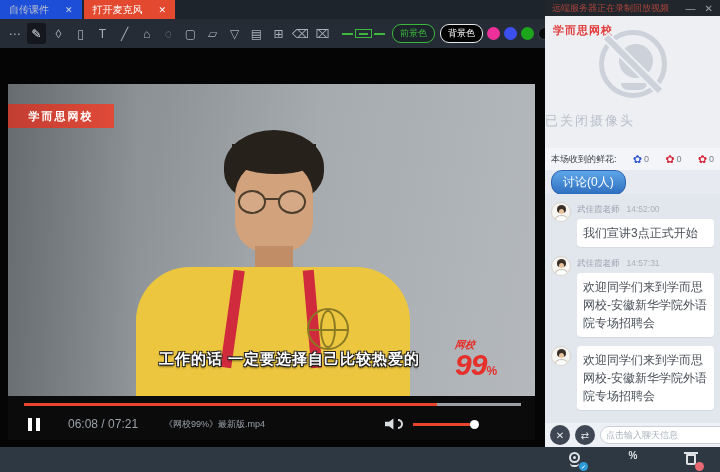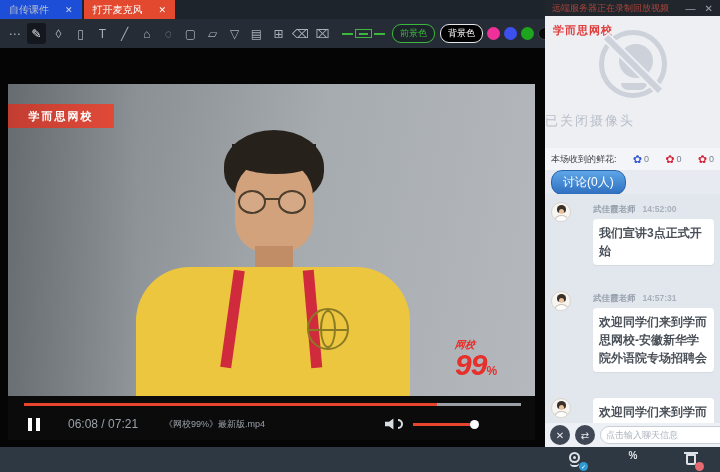--- a/index.html
+++ b/index.html
@@ -93,21 +93,21 @@
   .btnrow { height:26px; background:#0d1117; display:flex; align-items:center; gap:9px; padding:0 6px; }
   .redbtn { background:#e23c50; color:#fff; font-size:10px; padding:3px 8px; border-radius:2px; }
   .flowers { height:22px; background:#f3f5f8; display:flex; align-items:center; padding:0 6px; font-size:9px; color:#3a3f46; }
   .fl { display:flex; align-items:center; margin-left:auto; }
   .fl .ficon { font-size:11px; margin-right:2px; }
   .fl .fcount { color:#7a828c; }
   .discussrow { height:24px; background:#e7ebf1; display:flex; align-items:center; padding:0 6px; }
   .bluebtn { background:linear-gradient(#5ea6e8,#2f6fc0); color:#fff; font-size:12px; padding:3px 11px;
     border-radius:11px; border:1px solid #2a62ab; }
   .chat { flex:1; background:#e2e7ee; overflow:hidden; padding:8px 6px 0 6px; }
-  .msg { display:flex; gap:22px; margin-bottom:26px;font-weight:bold; }
+  .msg { display:flex; gap:6px; margin-bottom:9px; }
   .avatar { position:relative; width:20px; height:20px; border-radius:50%; background:#f7f5f1; border:1px solid #d8d4cc; overflow:hidden; flex:none; }
   .av-head { position:absolute; left:5px; top:2px; width:9px; height:8px; background:#3a3028; border-radius:50% 50% 40% 40%; }
   .av-face { position:absolute; left:7px; top:6px; width:5px; height:5px; background:#e9c29e; border-radius:50%; }
   .av-body { position:absolute; left:3px; top:12px; width:13px; height:8px; background:#fdfdfd; border:1px solid #c9c2b8; border-radius:50% 50% 0 0; }
   .mbody { flex:1; }
   .mhead { font-size:8.5px; color:#98a1ae; margin:2px 0 3px 0; }
   .mtime { margin-left:7px; color:#a8b0bb; }
   .bubble { background:#fff; border-radius:4px; padding:5px 6px; font-size:12px; color:#4a5058; line-height:1.5;
     box-shadow:0 1px 1px rgba(0,0,0,.06); }
   .inputrow { height:24px; background:#edf0f5; display:flex; align-items:center; padding:0 5px; gap:5px; }
@@ -201,20 +201,21 @@
         <div class="bridge"></div>
         <div class="neck"></div>
         <div class="shirt"></div>
         <div class="strap l"></div>
         <div class="strap r"></div>
         <div class="globe">
           <div class="meridian"></div>
             <div class="equator"></div>
         </div>
         <div class="banner">学而思网校</div>
+        <div class="subtitle">工作的话 一定要选择自己比较热爱的</div>
         <div class="wm">
           <span class="wm-cn">网校</span>
           <span class="wm-99">99</span><span class="wm-pct">%</span>
         </div>
       </div>
 
       <div class="player">
         <div class="progress">
           <div class="fill" style="width: 83%;"></div>
         </div>

